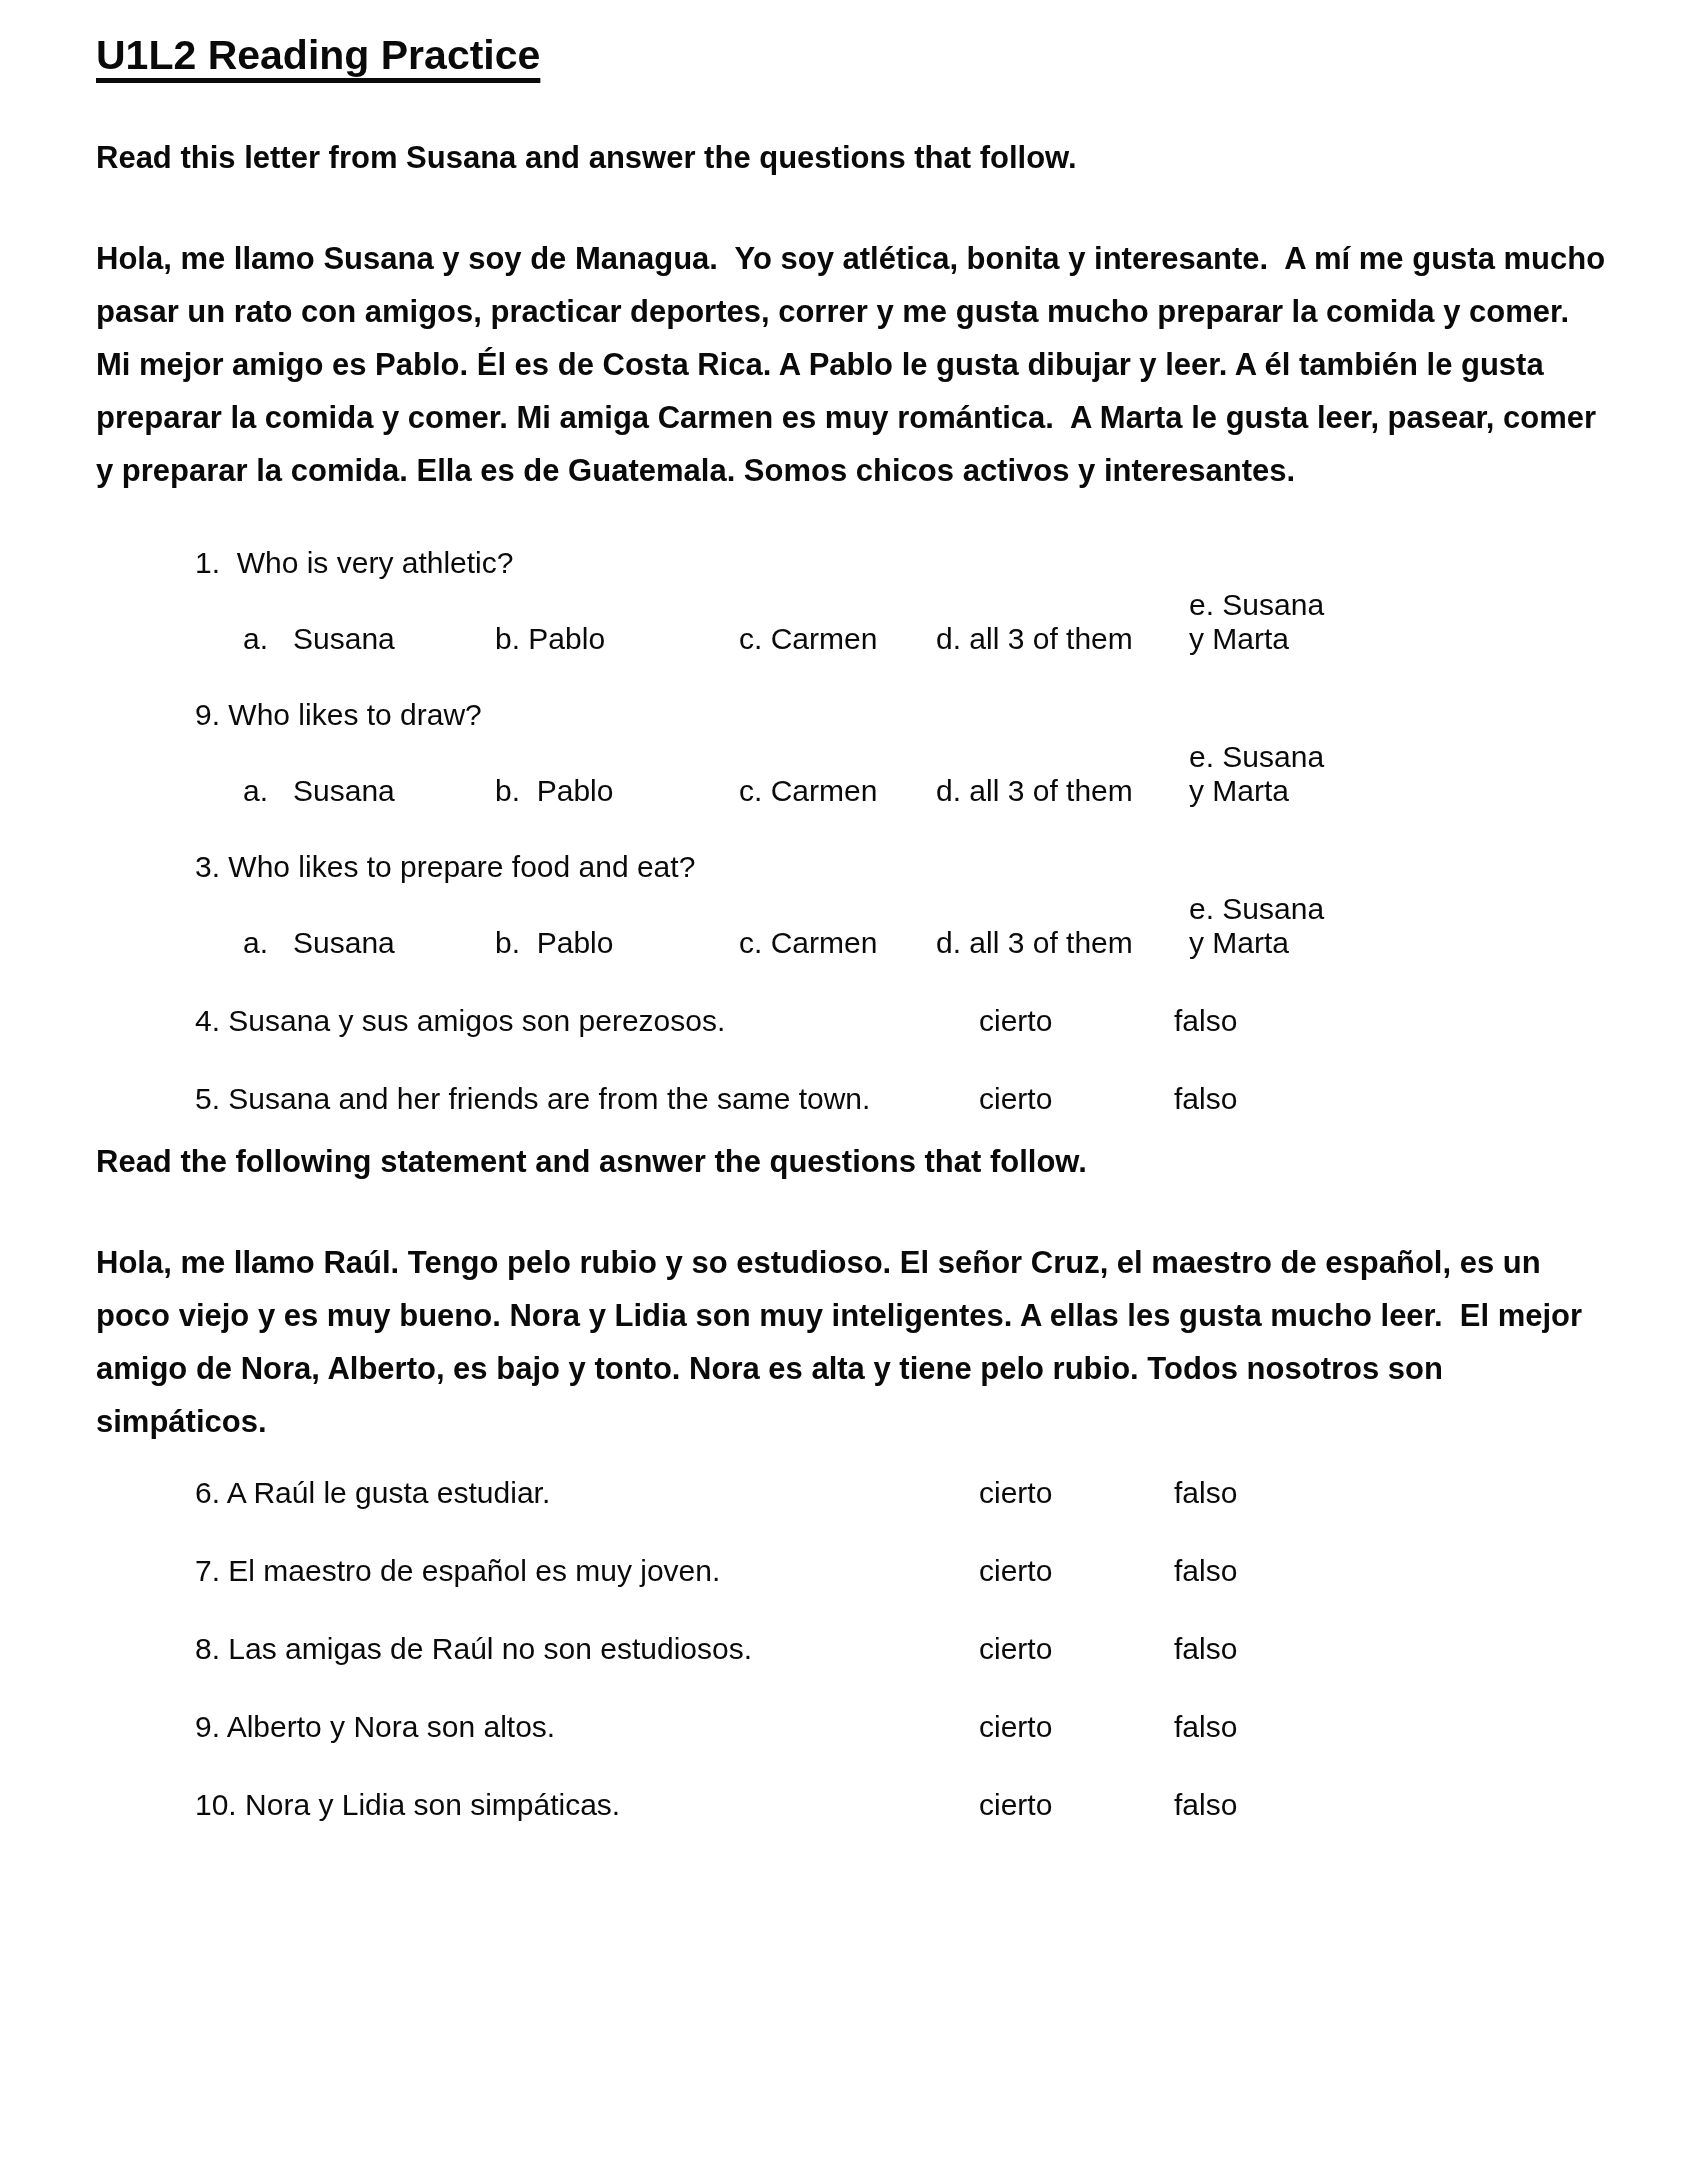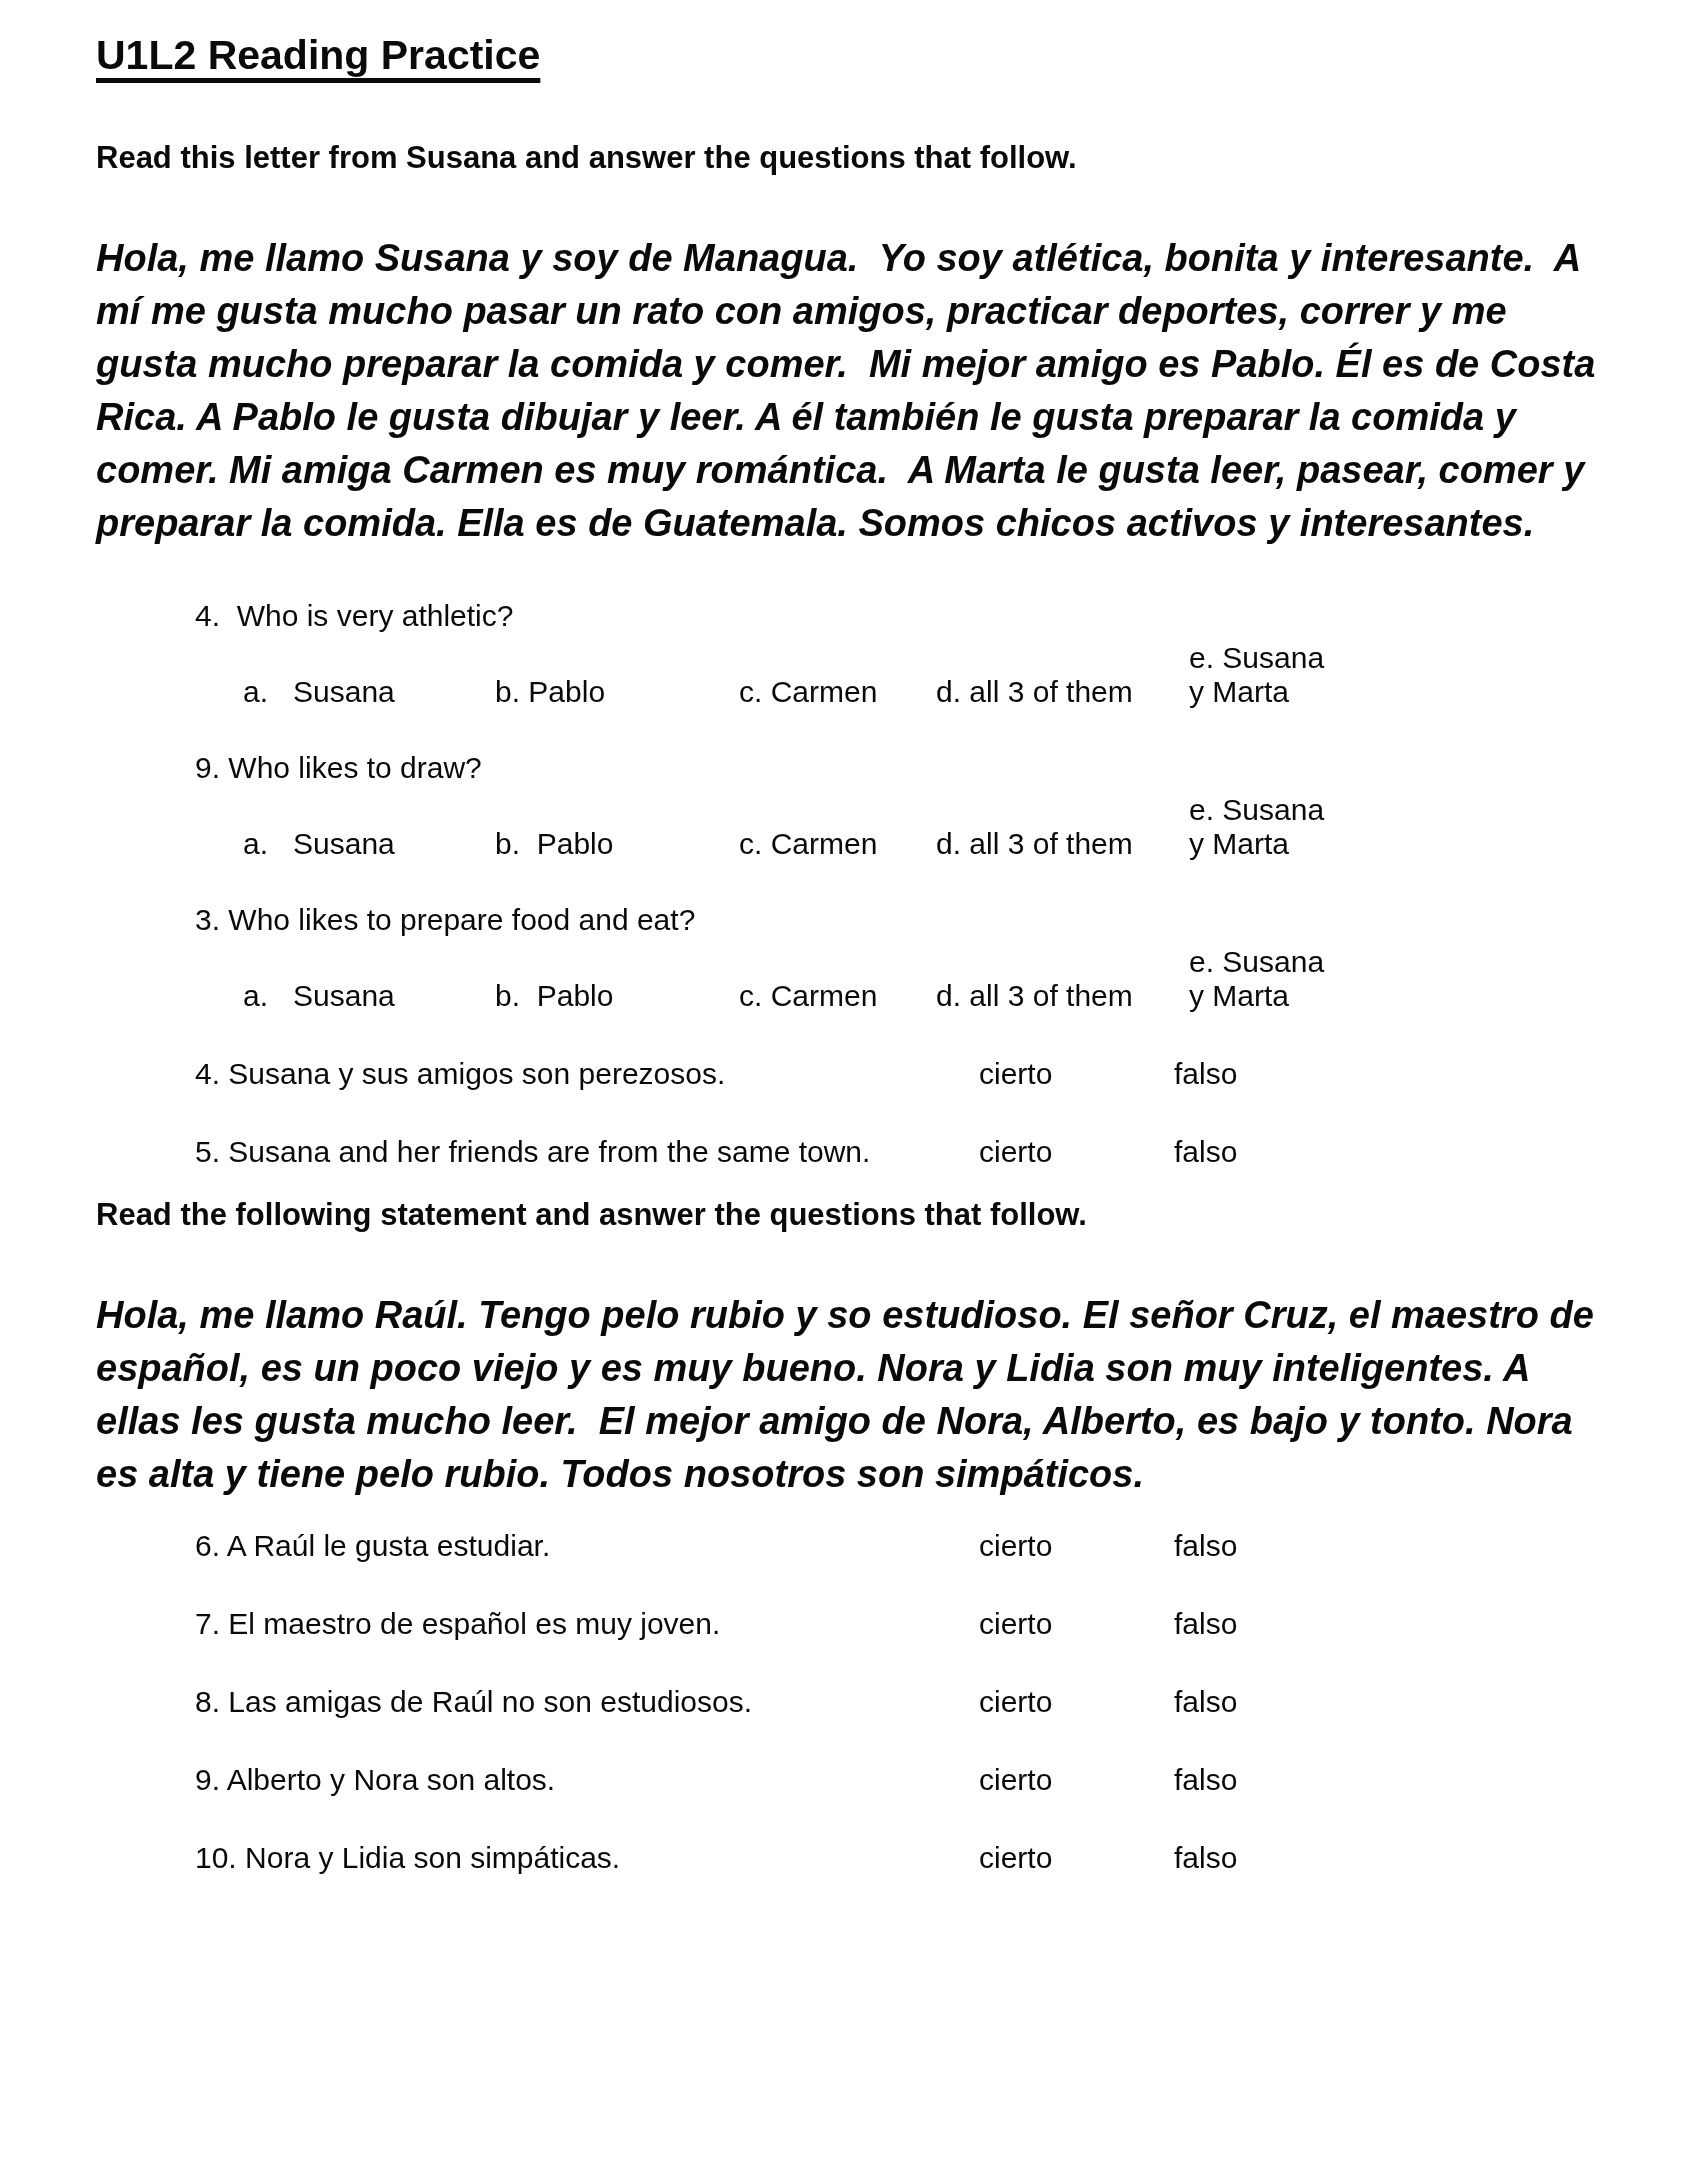--- a/index.html
+++ b/index.html
@@ -32,27 +32,26 @@
     text-underline-offset: 9.3px;
     white-space: pre-wrap;
   }
   .instruction {
     font-size: 31px;
     font-weight: bold;
     margin: 0 0 56px 0;
     white-space: pre-wrap;
   }
   .passage {
-    font-size: 38px;
+    font-size: 31px;
     font-weight: bold;
     line-height: 53px;
     width: 1515px;
     margin: 0 0 16.5px 0;
     white-space: pre-wrap;
-    font-style: italic;
   }
   .q-block {
     margin: 0;
   }
   .row {
     position: relative;
     height: 76px;
   }
   .row span {
     position: absolute;
@@ -89,21 +88,21 @@
 
   <h1 class="doc-title">U1L2 Reading Practice</h1>
 
   <p class="instruction">Read this letter from Susana and answer the questions that follow.</p>
 
   <p class="passage">Hola, me llamo Susana y soy de Managua.  Yo soy atlética, bonita y interesante.  A mí me gusta mucho pasar un rato con amigos, practicar deportes, correr y me gusta mucho preparar la comida y comer.  Mi mejor amigo es Pablo. Él es de Costa Rica. A Pablo le gusta dibujar y leer. A él también le gusta preparar la comida y comer. Mi amiga Carmen es muy romántica.  A Marta le gusta leer, pasear, comer y preparar la comida. Ella es de Guatemala. Somos chicos activos y interesantes.</p>
 
   <div class="q-block">
 
     <div class="row">
-      <span class="q-num-text">4.  Who is very athletic?</span>
+      <span class="q-num-text">1.  Who is very athletic?</span>
     </div>
     <div class="row">
       <span class="opt-0">a.   Susana</span>
       <span class="opt-1">b. Pablo</span>
       <span class="opt-2">c. Carmen</span>
       <span class="opt-3">d. all 3 of them</span>
       <span class="opt-4">e. Susana y Marta</span>
     </div>
 
     <div class="row">

